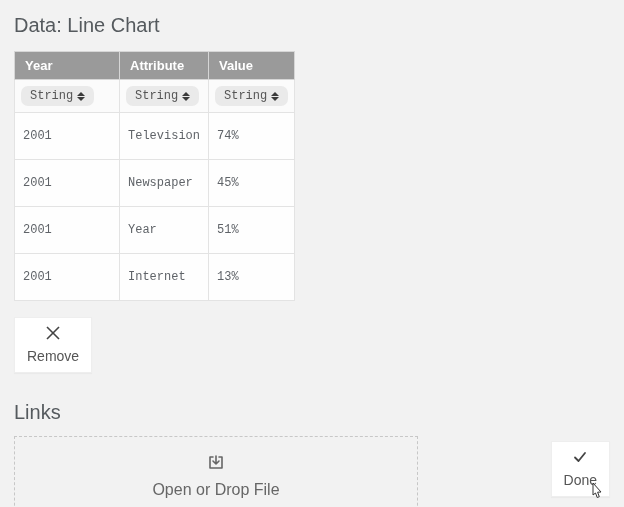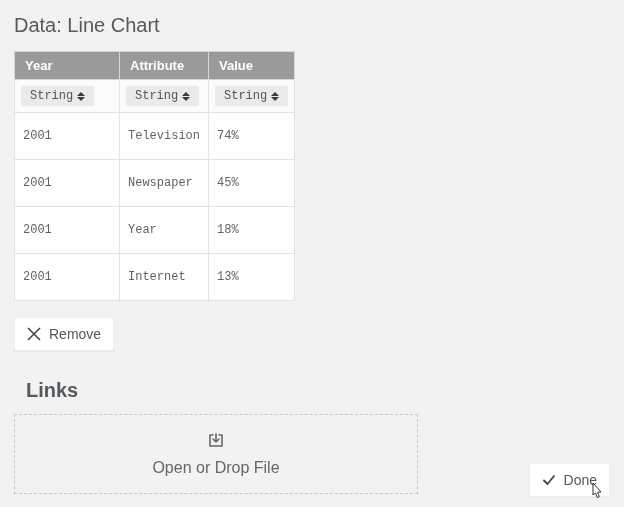--- a/index.html
+++ b/index.html
@@ -43,21 +43,21 @@
   }
   table.data-table tr.type-row td {
     background: #fbfbfb;
     padding: 6px 6px;
   }
   .type-pill {
     display: inline-flex;
     align-items: center;
     gap: 4px;
     background: #eaeaea;
-    border-radius: 0;
+    border-radius: 7px;
     padding: 3px 9px;
     font-family: "Courier New", Menlo, Consolas, monospace;
     font-size: 12px;
     color: #555;
     cursor: pointer;
   }
   .sort-icon {
     display: inline-block;
     width: 8px;
     line-height: 0;
@@ -83,29 +83,30 @@
     display: inline-flex;
     align-items: center;
     gap: 8px;
     background: #fff;
     border: 1px solid #eeeeee;
     padding: 8px 12px;
     font-size: 14px;
     color: #555;
     cursor: pointer;
     box-shadow: 0 1px 1px rgba(0,0,0,0.03);
+    flex-direction: column;
   }
   .btn svg { display: block; }
   .remove-wrap { margin-top: 16px; }
 
   .links-title {
     font-size: 20px;
-    font-weight: 700;
+    font-weight: 400;
     color: #555a5e;
-    margin: 28px 0 12px 12px;
+    margin: 28px 0 12px 0;
   }
   .dropzone {
     border: 1.5px dashed #c7c7c7;
     width: 404px;
     height: 80px;
     display: flex;
     align-items: center;
     justify-content: center;
     gap: 10px;
     color: #666;
@@ -177,21 +178,21 @@
       <td>74%</td>
     </tr>
     <tr>
       <td>2001</td>
       <td>Newspaper</td>
       <td>45%</td>
     </tr>
     <tr>
       <td>2001</td>
       <td>Year</td>
-      <td>18%</td>
+      <td>51%</td>
     </tr>
     <tr>
       <td>2001</td>
       <td>Internet</td>
       <td>13%</td>
     </tr>
   </tbody>
 </table>
 
 <div class="remove-wrap">

